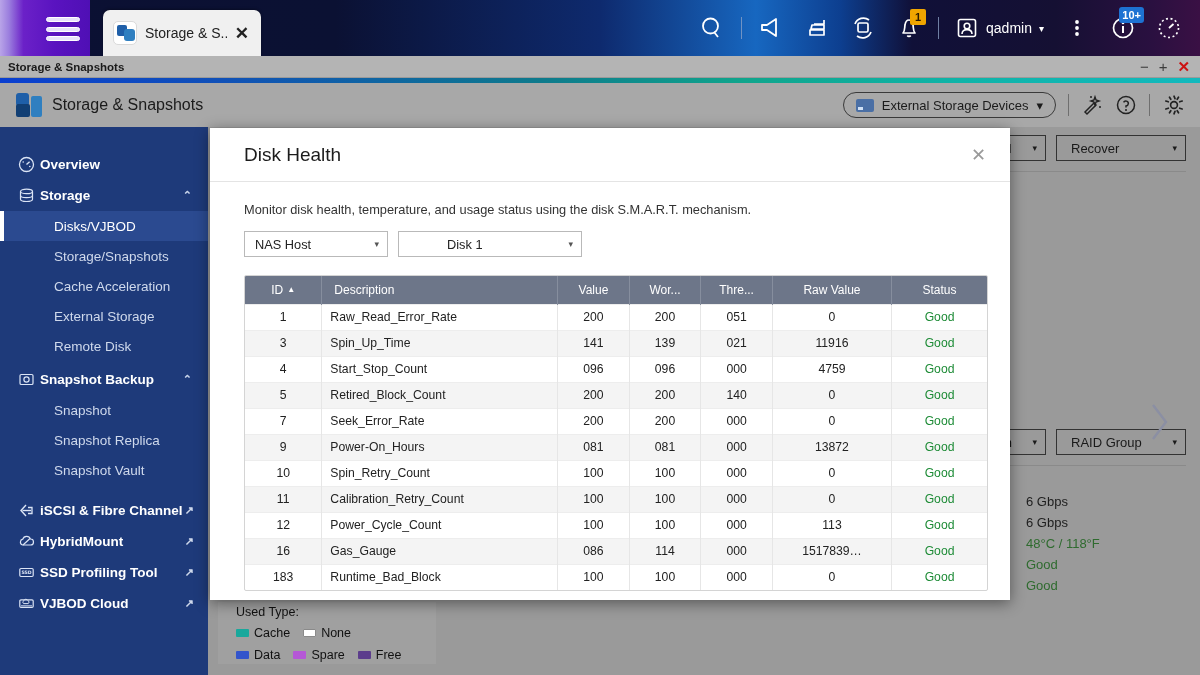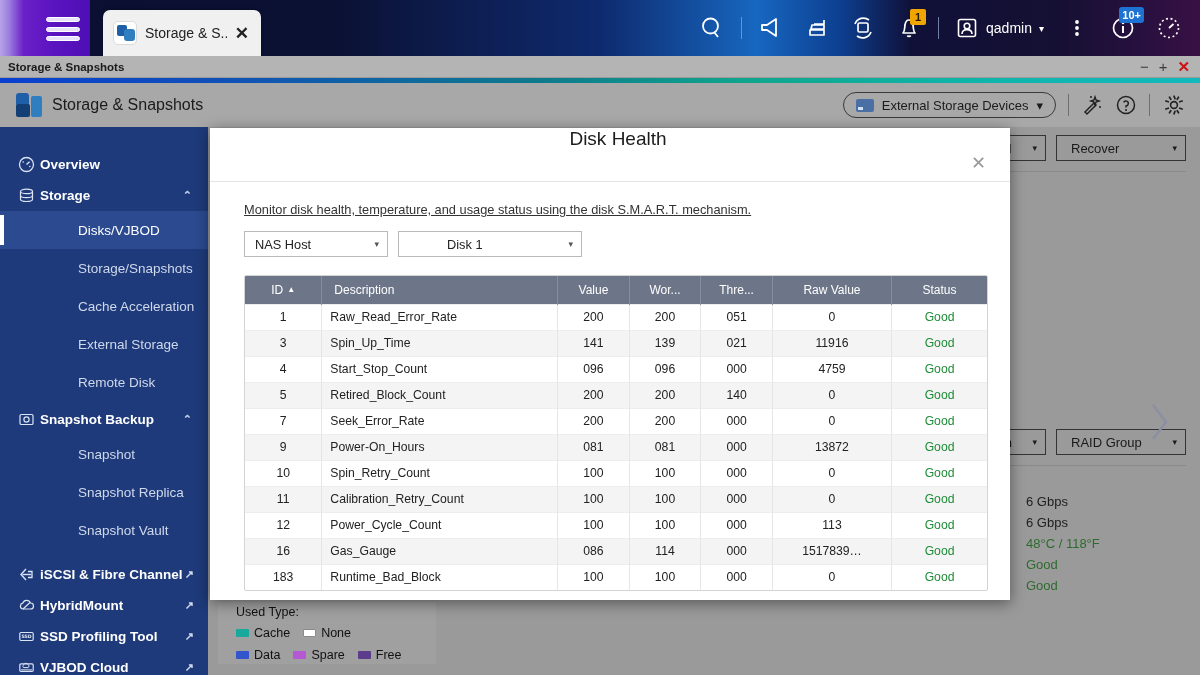--- a/index.html
+++ b/index.html
@@ -141,21 +141,21 @@
   }
   .sb-item {
     display:flex; align-items:center; height:31px; padding-left:18px;
     color:#e3e9f5; font-size:13.5px; cursor:pointer; position:relative;
   }
   .sb-item.top { font-weight:bold; color:#ffffff; }
   .sb-ico { width:22px; flex:0 0 auto; display:flex; align-items:center; }
   .sb-label { flex:1 1 auto; }
   .sb-chev { color:#c8d4ea; font-size:11px; padding-right:16px; }
   .sb-sub {
-    padding-left: 78px; height:38px; display:flex; align-items:center;
+    padding-left: 54px; height:30px; display:flex; align-items:center;
     color:#cfd9ec; font-size:13.5px; cursor:pointer;
   }
   .sb-sub.active { background:#2b4a90; color:#ffffff; }
   .sb-sub.active::before {
     content:""; position:absolute; left:0; width:4px; height:30px; background:#ffffff;
   }
   .sb-sub-wrap { position:relative; }
   .sb-gap { height:10px; }
   .sb-ext { margin-left:auto; padding-right:14px; color:#cfd9ec; font-size:11px; }
 
@@ -189,29 +189,28 @@
   .sw { width:13px; height:8px; border-radius:1px; }
 
   
   .modal-shadow {
     position:absolute; left:210px; top:128px; width:800px; height:472px;
     background:#ffffff; box-shadow: 0 3px 14px rgba(0,0,0,.45);
   }
   .modal-head {
     height:54px; border-bottom:1px solid #e4e4e4; display:flex; align-items:center;
     padding: 0 18px 0 34px;
-    flex-direction: column;
   }
   .modal-title { font-size:19px; color:#1c1c1c; }
   .modal-close {
     margin-left:auto; font-size:18px; color:#9a9a9a; cursor:pointer; line-height:1;
     padding: 4px 6px;
   }
   .modal-body { padding: 20px 22px 0 34px; }
-  .modal-desc { font-size:12.8px; color:#333; margin-bottom:14px;text-decoration:underline; }
+  .modal-desc { font-size:12.8px; color:#333; margin-bottom:14px; }
   .selects { display:flex; gap:10px; margin-bottom:18px; }
   .sel {
     height:26px; border:1px solid #b9b9b9; background:#fff; font-size:12.8px;
     color:#222; display:flex; align-items:center; justify-content:space-between;
     padding: 0 8px 0 10px; cursor:pointer;
   }
   .sel.w1 { width:144px; }
   .sel.w2 { width:184px;padding-left:48px; }
   .sel .cv { font-size:9px; color:#555; }
   .modal-main { display:flex; gap:22px; }

